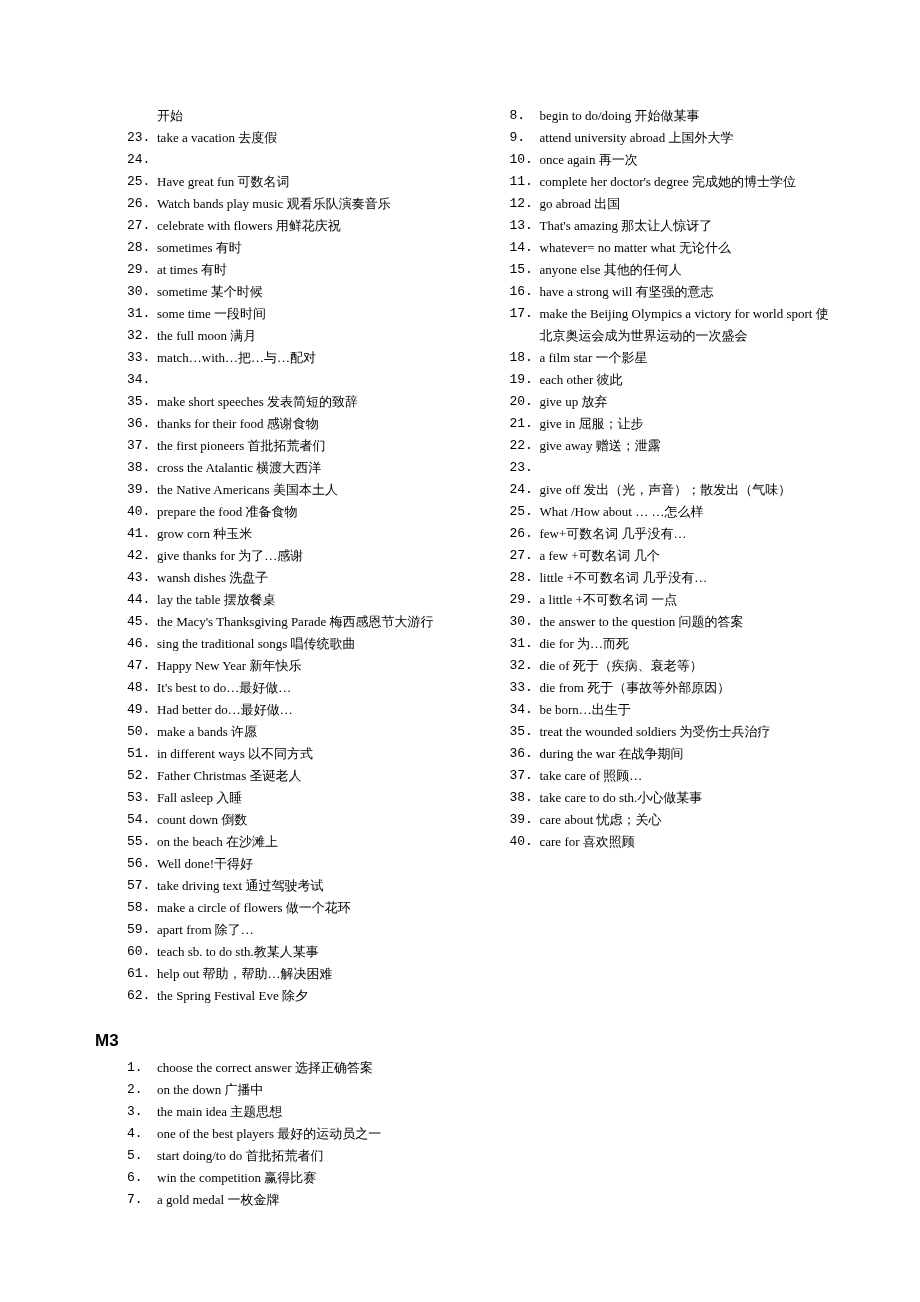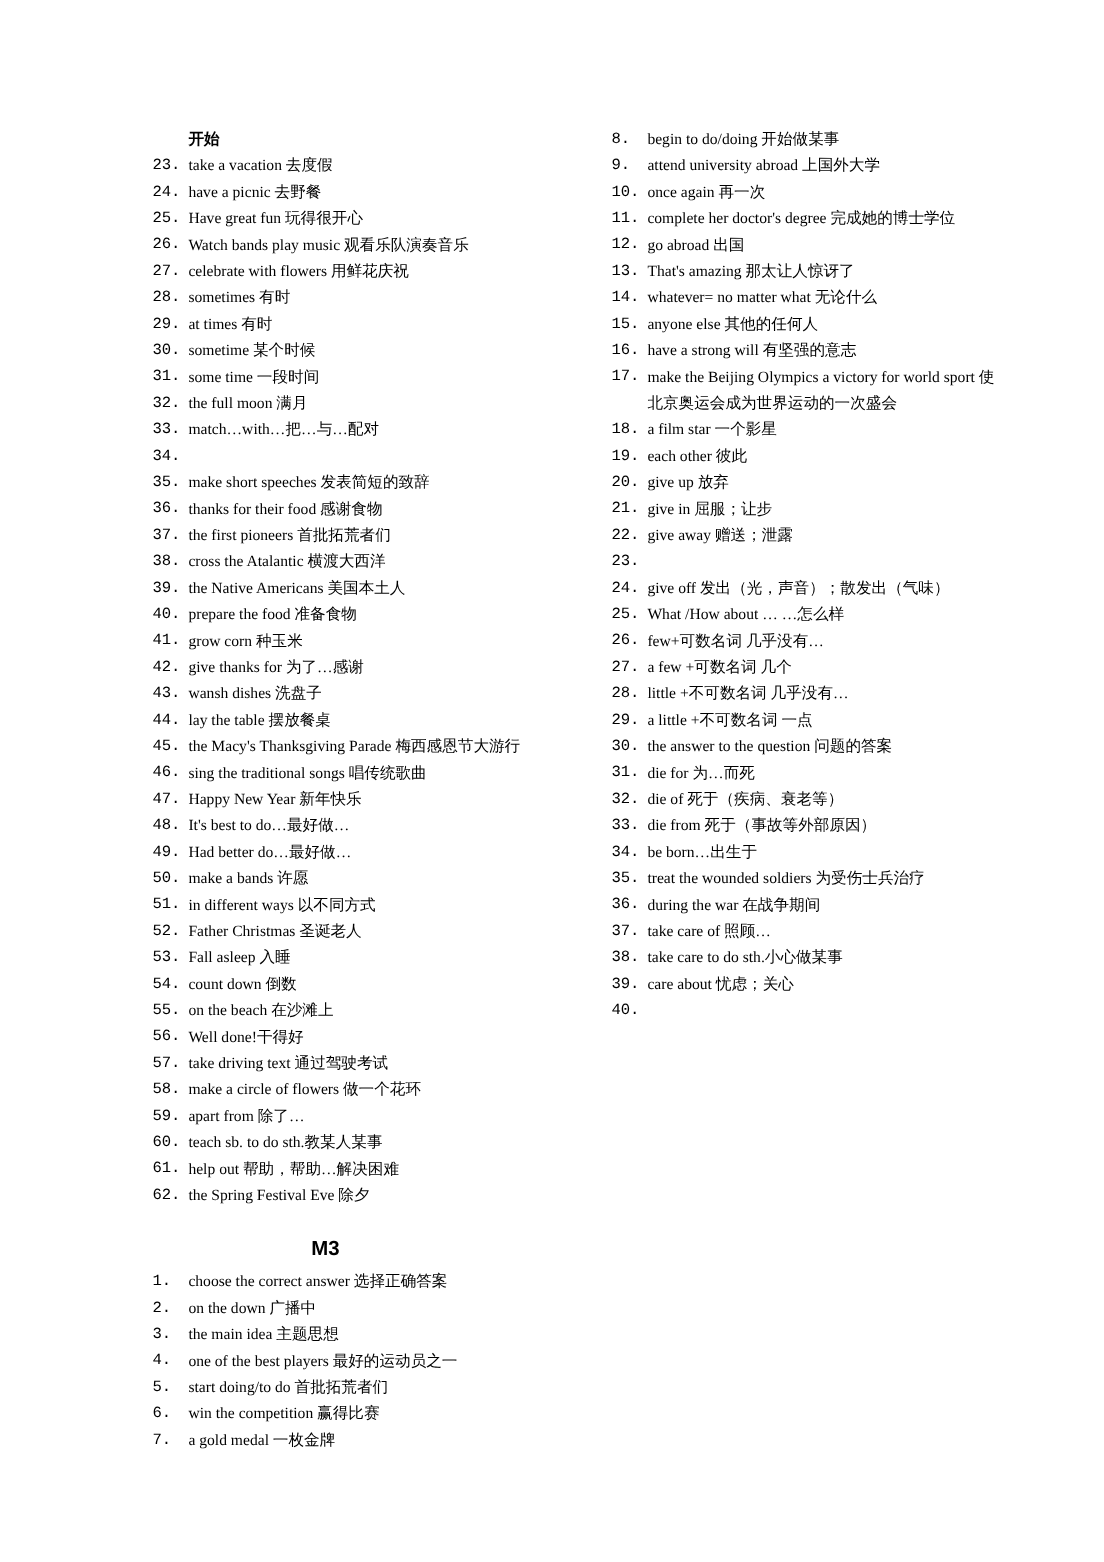--- a/index.html
+++ b/index.html
@@ -19,64 +19,61 @@
   .item {
     font-size: 13px;
     line-height: 22px;
     color: #000;
     break-inside: avoid;
     display: flex;
     padding-left: 32px;
   }
   .item.no-indent {
     padding-left: 62px;
-    font-weight: bold;
   }
   .num {
     width: 30px;
     flex-shrink: 0;
     text-align: left;
     font-family: "Courier New", monospace;
   }
   .txt {
     flex: 1;
     word-break: break-word;
   }
   .heading {
     font-family: "SimHei", "黑体", sans-serif;
     font-size: 17px;
     font-weight: bold;
     color: #000;
     margin-top: 24px;
     margin-bottom: 6px;
     break-after: avoid;
-    text-align: center;
   }
 </style>
 </head>
 <body>
 
 <div class="page">
 
   <div class="item no-indent">
     <span class="txt">开始</span>
   </div>
 
   <div id="col1-container">
       <div class="item">
         <span class="num">23.</span>
         <span class="txt">take a vacation 去度假</span>
       </div>
       <div class="item">
         <span class="num">24.</span>
-        <span class="txt"> have a picnic 去野餐</span>
       </div>
       <div class="item">
         <span class="num">25.</span>
-        <span class="txt">Have great fun 玩得很开心</span>
+        <span class="txt">Have great fun 可数名词</span>
       </div>
       <div class="item">
         <span class="num">26.</span>
         <span class="txt">Watch bands play music 观看乐队演奏音乐</span>
       </div>
       <div class="item">
         <span class="num">27.</span>
         <span class="txt">celebrate with flowers 用鲜花庆祝</span>
       </div>
       <div class="item">
@@ -373,16 +370,17 @@
       <div class="item">
         <span class="num">38.</span>
         <span class="txt">take care to do sth.小心做某事</span>
       </div>
       <div class="item">
         <span class="num">39.</span>
         <span class="txt">care about 忧虑；关心</span>
       </div>
       <div class="item">
         <span class="num">40.</span>
+        <span class="txt">care for 喜欢照顾</span>
       </div>
     </div>
 
 </div>
 
 </body></html>

